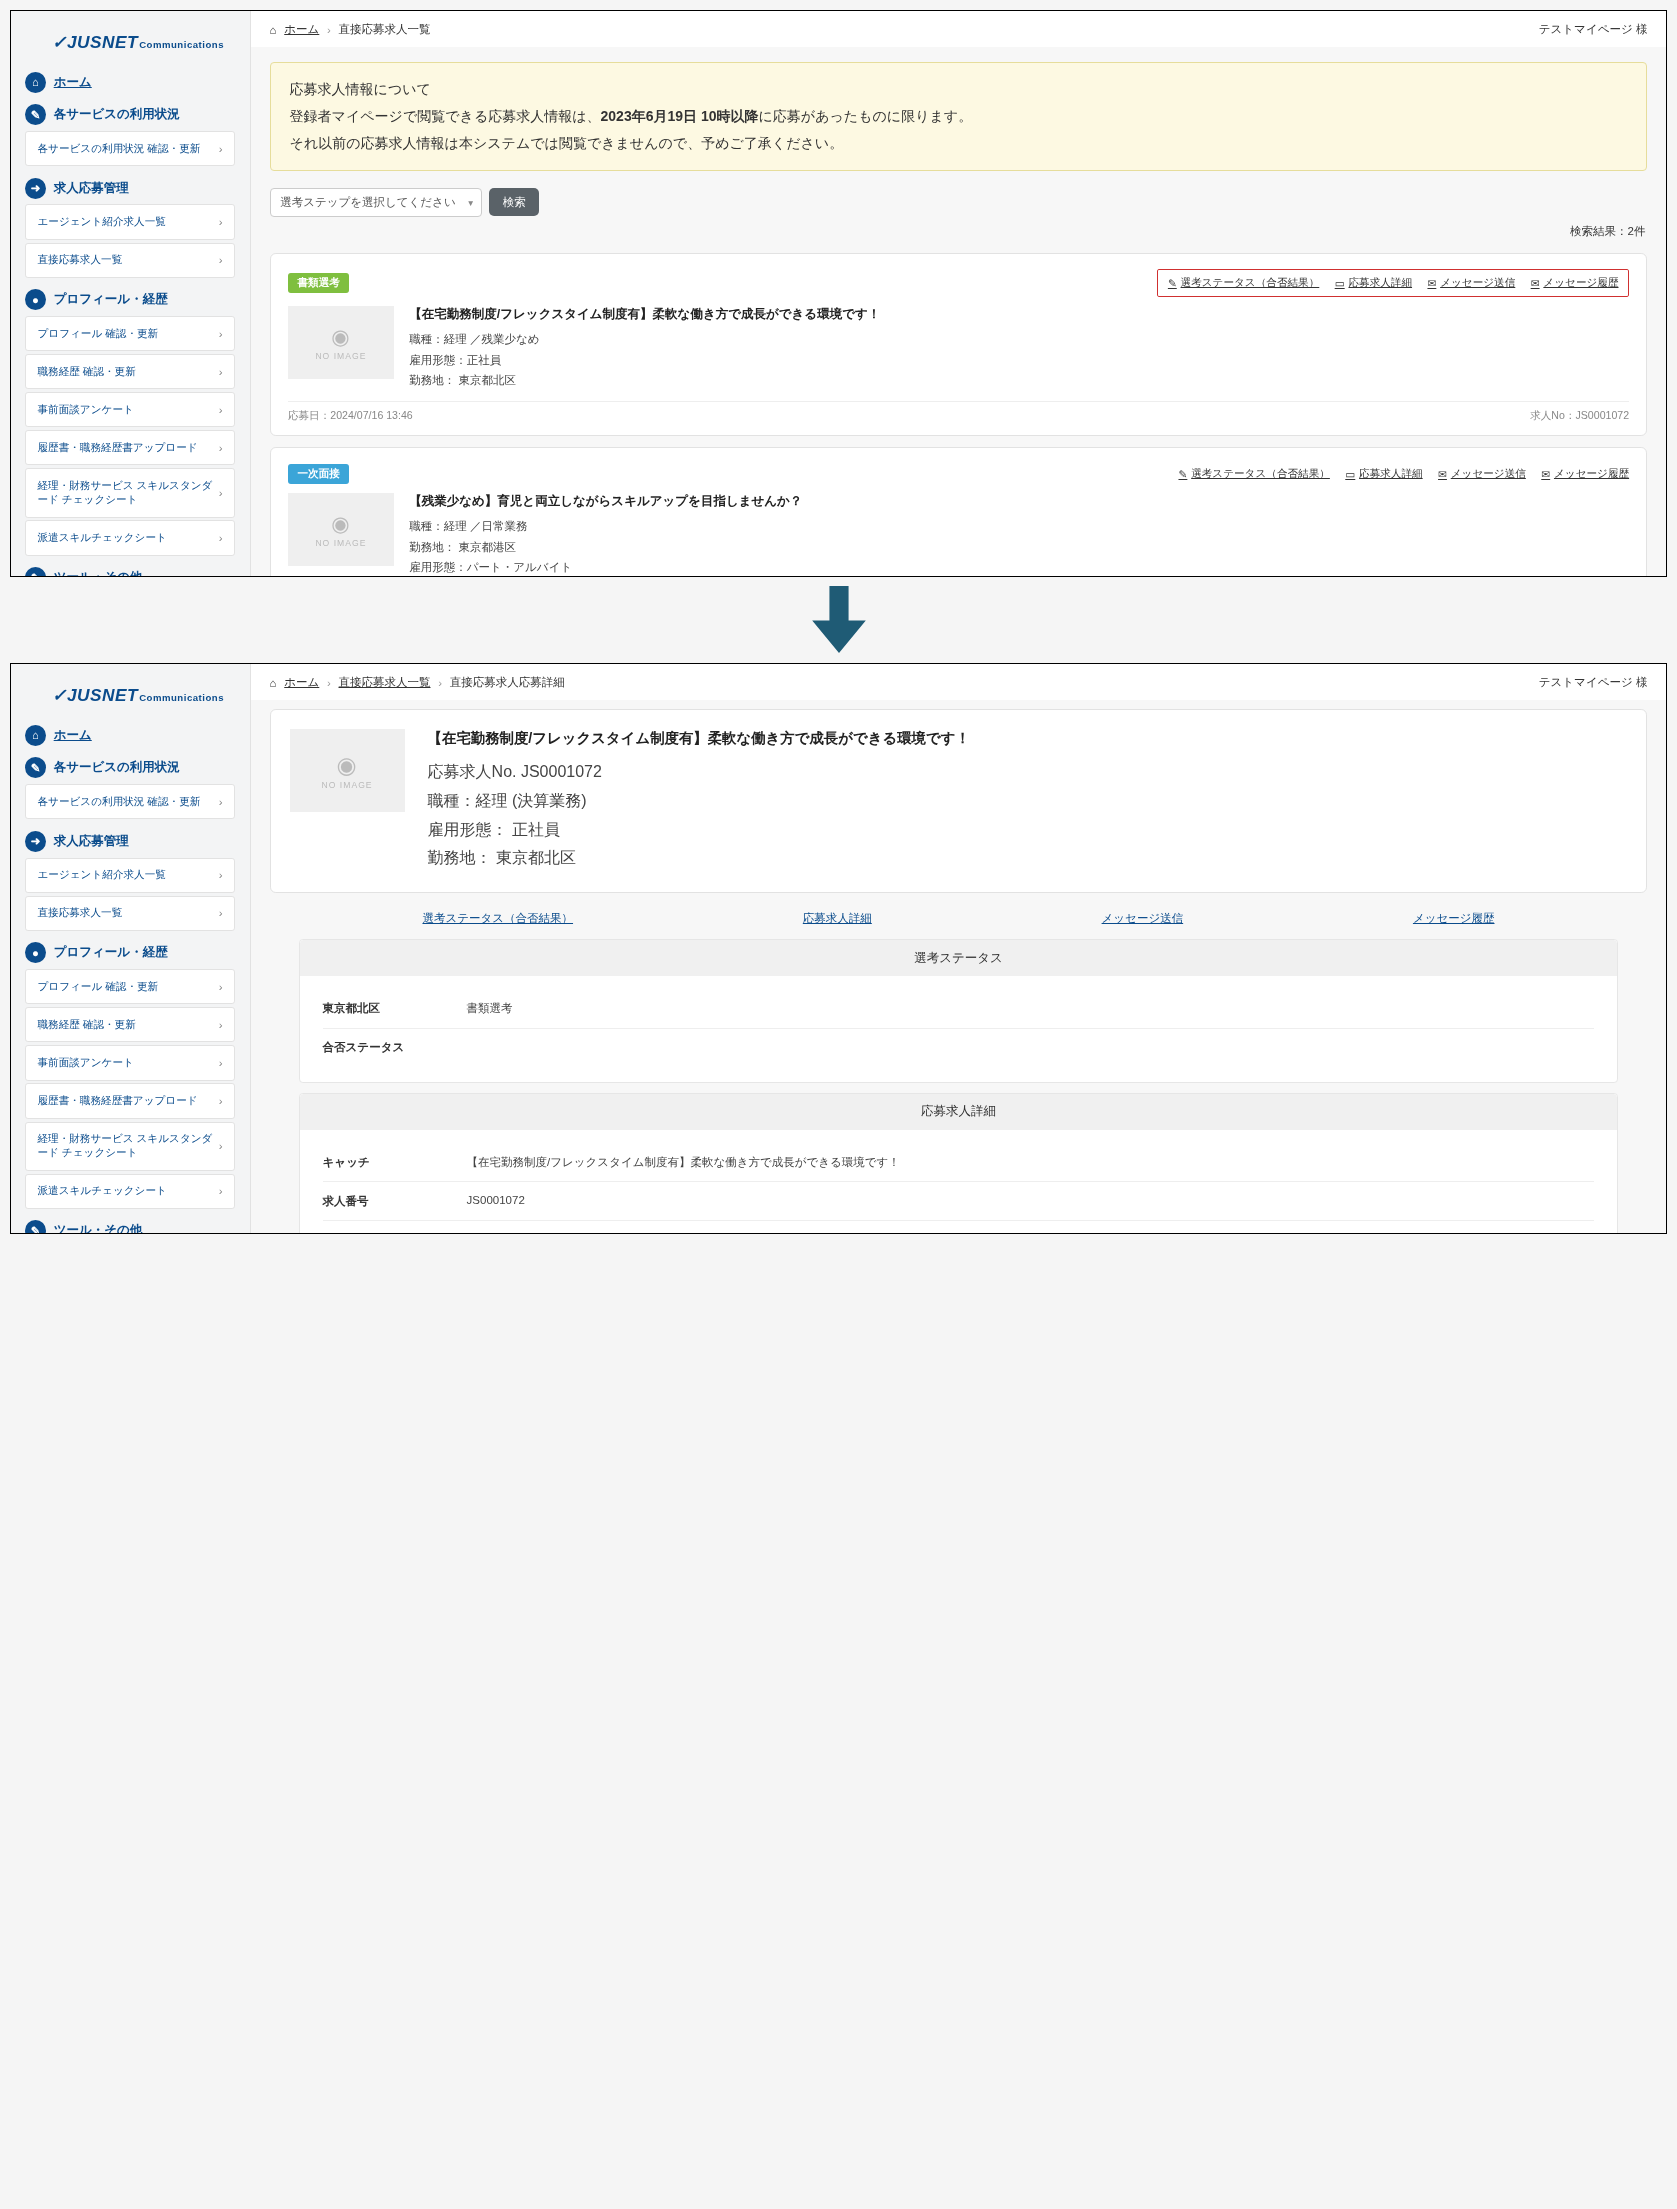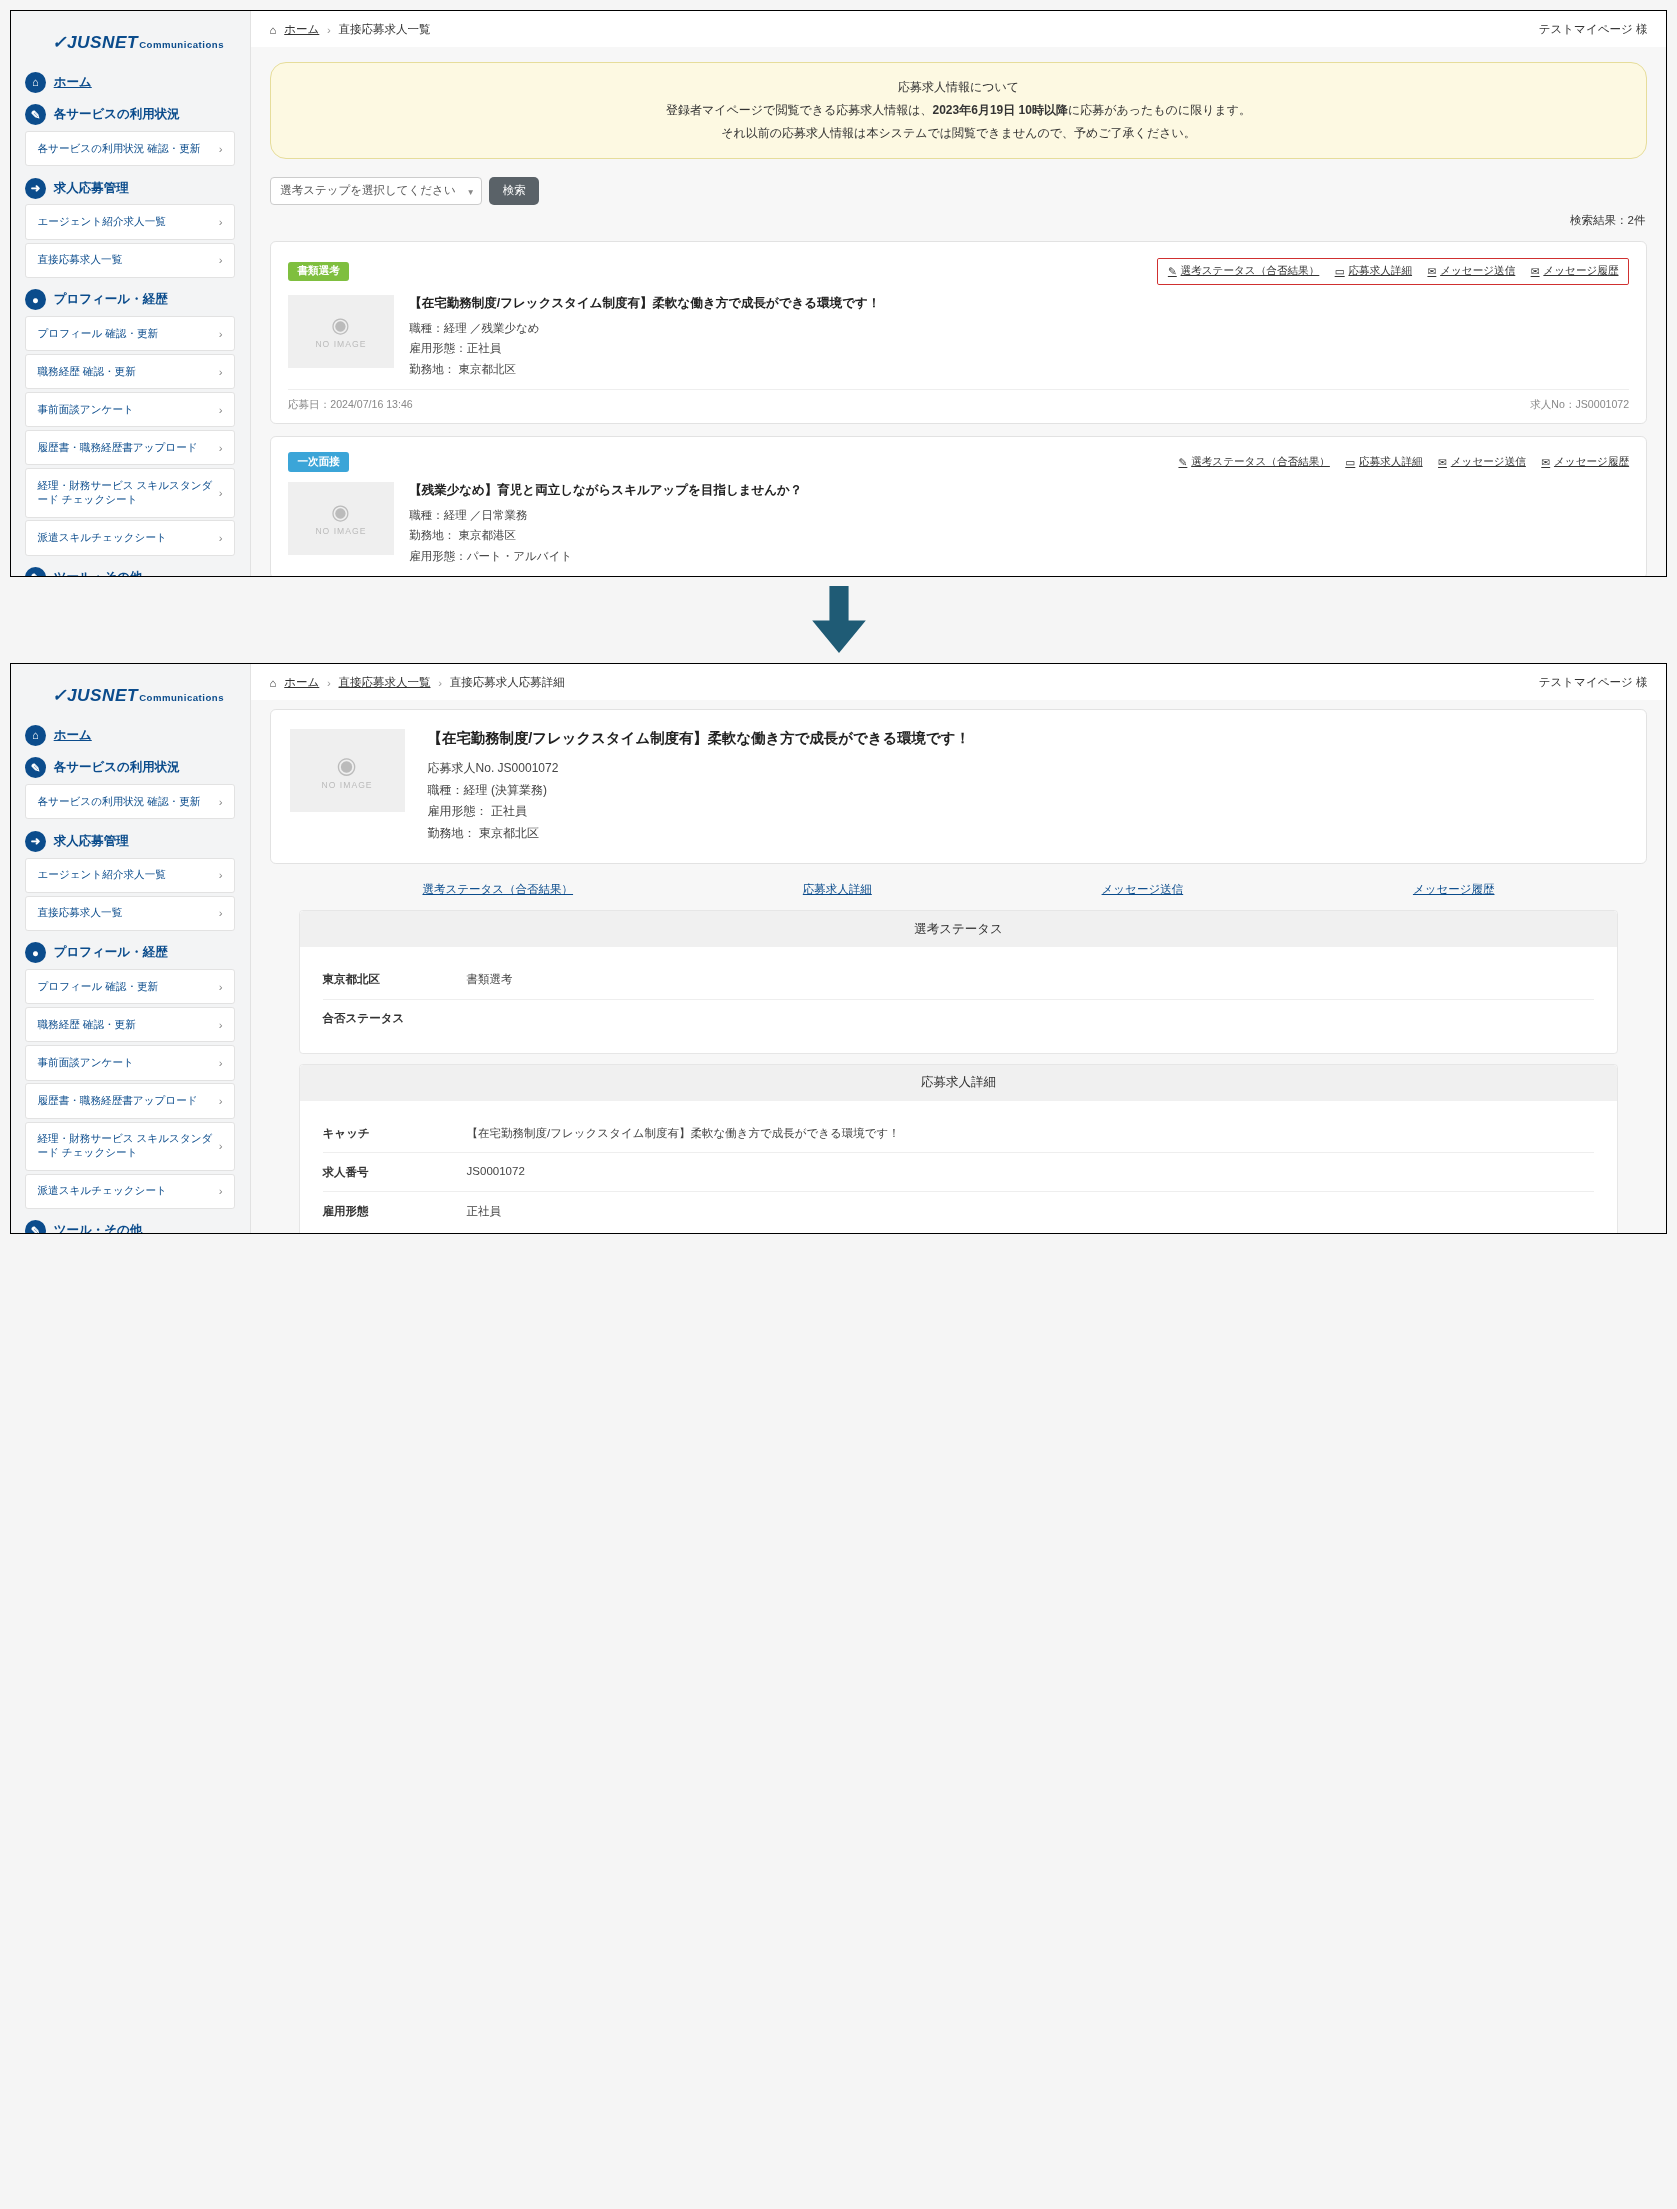--- a/index.html
+++ b/index.html
@@ -72,25 +72,24 @@
     .breadcrumb a { color: #333; text-decoration: underline; }
     .breadcrumb .sep { color: #999; }
     .user-label { color: #333; }
 
     .content { padding: 0 19px 19px; background: #f7f7f7; flex: 1; }
     .content-inner { padding-top: 9.6px; }
 
     .notice {
       background: #fdf9e2;
       border: 1px solid #e6dd9b;
-      border-radius: 16px;
+      border-radius: 4px;
       padding: 13.4px 19px;
       margin: 5.8px 0 17.3px;
-      text-align: center;
-      font-size: 12px;
+      font-size: 14px;
       color: #333;
       line-height: 1.9;
     }
     .notice b { font-weight: 700; }
 
     .filter-row { display: flex; align-items: center; gap: 7.7px; margin: 9.6px 0 7.7px; }
     .select {
       border: 1px solid #ccc; border-radius: 4px;
       padding: 5.8px 25px 5.8px 9.6px; font-size: 11.5px; color: #555;
       background: #fff; position: relative;
@@ -145,21 +144,21 @@
       padding: 19px; margin-top: 9.6px;
       display: flex; gap: 23px; align-items: flex-start;
     }
     .detail-noimg {
       width: 115px; height: 83px; background: #efefef;
       display: flex; flex-direction: column; align-items: center; justify-content: center;
       color: #bbb; font-size: 8.6px; letter-spacing: 1px;
     }
     .detail-noimg .cam { font-size: 23px; margin-bottom: 1.9px; }
     .detail-title { font-size: 14.4px; font-weight: 700; color: #222; margin-bottom: 9.6px; }
-    .detail-meta { font-size: 12px; color: #444; line-height: 1.8; }
+    .detail-meta { font-size: 16px; color: #444; line-height: 1.8; }
 
     .tab-links {
       display: flex; justify-content: space-around;
       margin: 17.3px 38px 13.4px;
     }
     .tab-links a { color: #0b4c8c; text-decoration: underline; font-size: 11.5px; }
 
     .detail-section {
       background: #fff; border: 1px solid #e6e6e6; border-radius: 3.8px;
       margin: 0 29px 9.6px; padding: 15.4px 23px;

